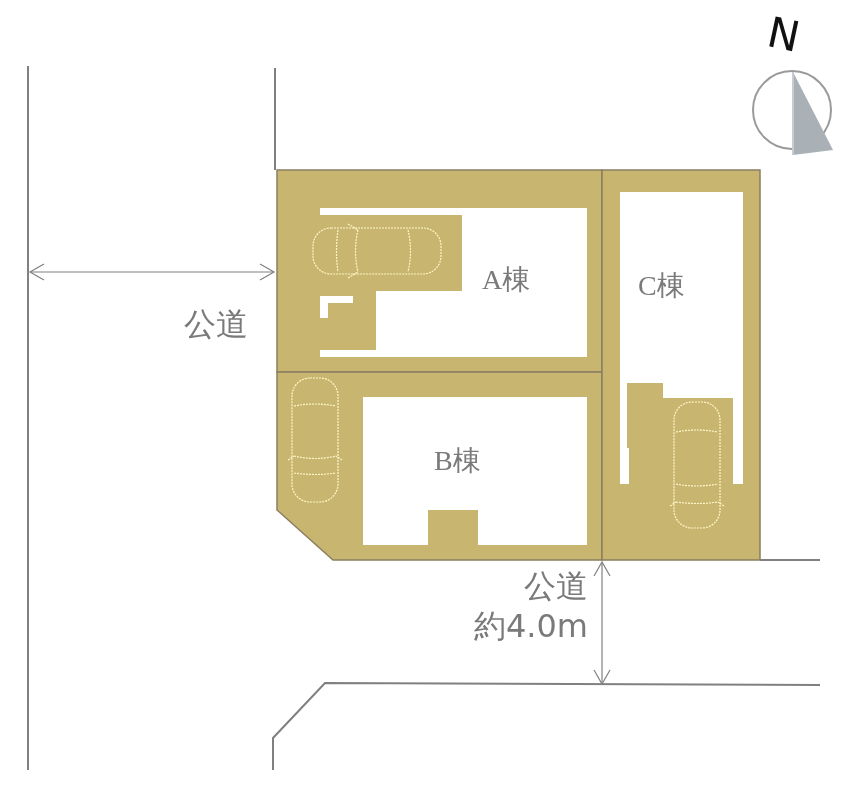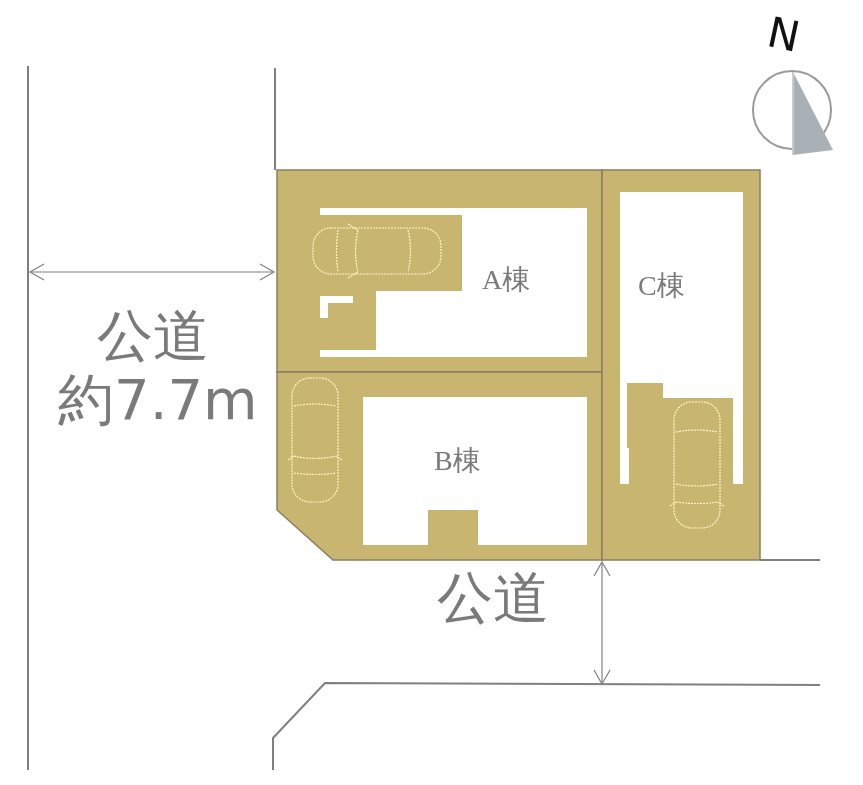--- a/index.html
+++ b/index.html
@@ -1,21 +1,21 @@
 <!DOCTYPE html>
 <html><head>
 <meta charset="utf-8">
 <style>
   html, body { margin: 0; padding: 0; background: #ffffff; }
   body { width: 863px; height: 785px; position: relative; overflow: hidden;
          font-family: "DejaVu Sans", "Liberation Sans", sans-serif; }
   #canvas { position: absolute; left: 0; top: 0; width: 863px; height: 785px; }
   .label { position: absolute; color: #7a7a7a; line-height: 1; white-space: nowrap; }
   .bldg-label { font-family: "Liberation Serif", "DejaVu Serif", serif; font-size: 28px; color: #7a7a7a; }
-  .road-label { font-family: "DejaVu Sans", "Liberation Sans", sans-serif; font-size: 56px; color: #7a7a7a; text-align: center; }
+  .road-label { font-family: "DejaVu Sans", "Liberation Sans", sans-serif; font-size: 32px; color: #7a7a7a; text-align: right; }
   .north-letter { position: absolute; font-family: "DejaVu Sans", sans-serif; font-size: 42px; color: #111; transform: rotate(12deg); }
 </style>
 </head>
 <body>
 
 <svg id="canvas" width="863" height="785" viewBox="0 0 863 785" xmlns="http://www.w3.org/2000/svg">
 
   <g stroke="#808080" stroke-width="2" fill="none">
     <line x1="28" y1="66" x2="28" y2="770"></line>
     <line x1="275" y1="68" x2="275" y2="170"></line>
@@ -97,18 +97,18 @@
 </svg>
 
 <div class="north-letter" style="left:768px; top:10px;">N</div>
 
 <div class="label bldg-label" style="left:482px; top:266px;">A棟</div>
 <div class="label bldg-label" style="left:434px; top:447px;">B棟</div>
 <div class="label bldg-label" style="left:638px; top:272px;">C棟</div>
 
 <div class="label road-label" style="left:58px; top:308px; width:190px;">
   <div style="margin-bottom:8px;">公道</div>
-  <div>約7.7m</div>
 </div>
 
 <div class="label road-label" style="left:398px; top:570px; width:190px;">
   <div style="margin-bottom:8px;">公道</div>
+  <div>約4.0m</div>
 </div>
 
 </body></html>

